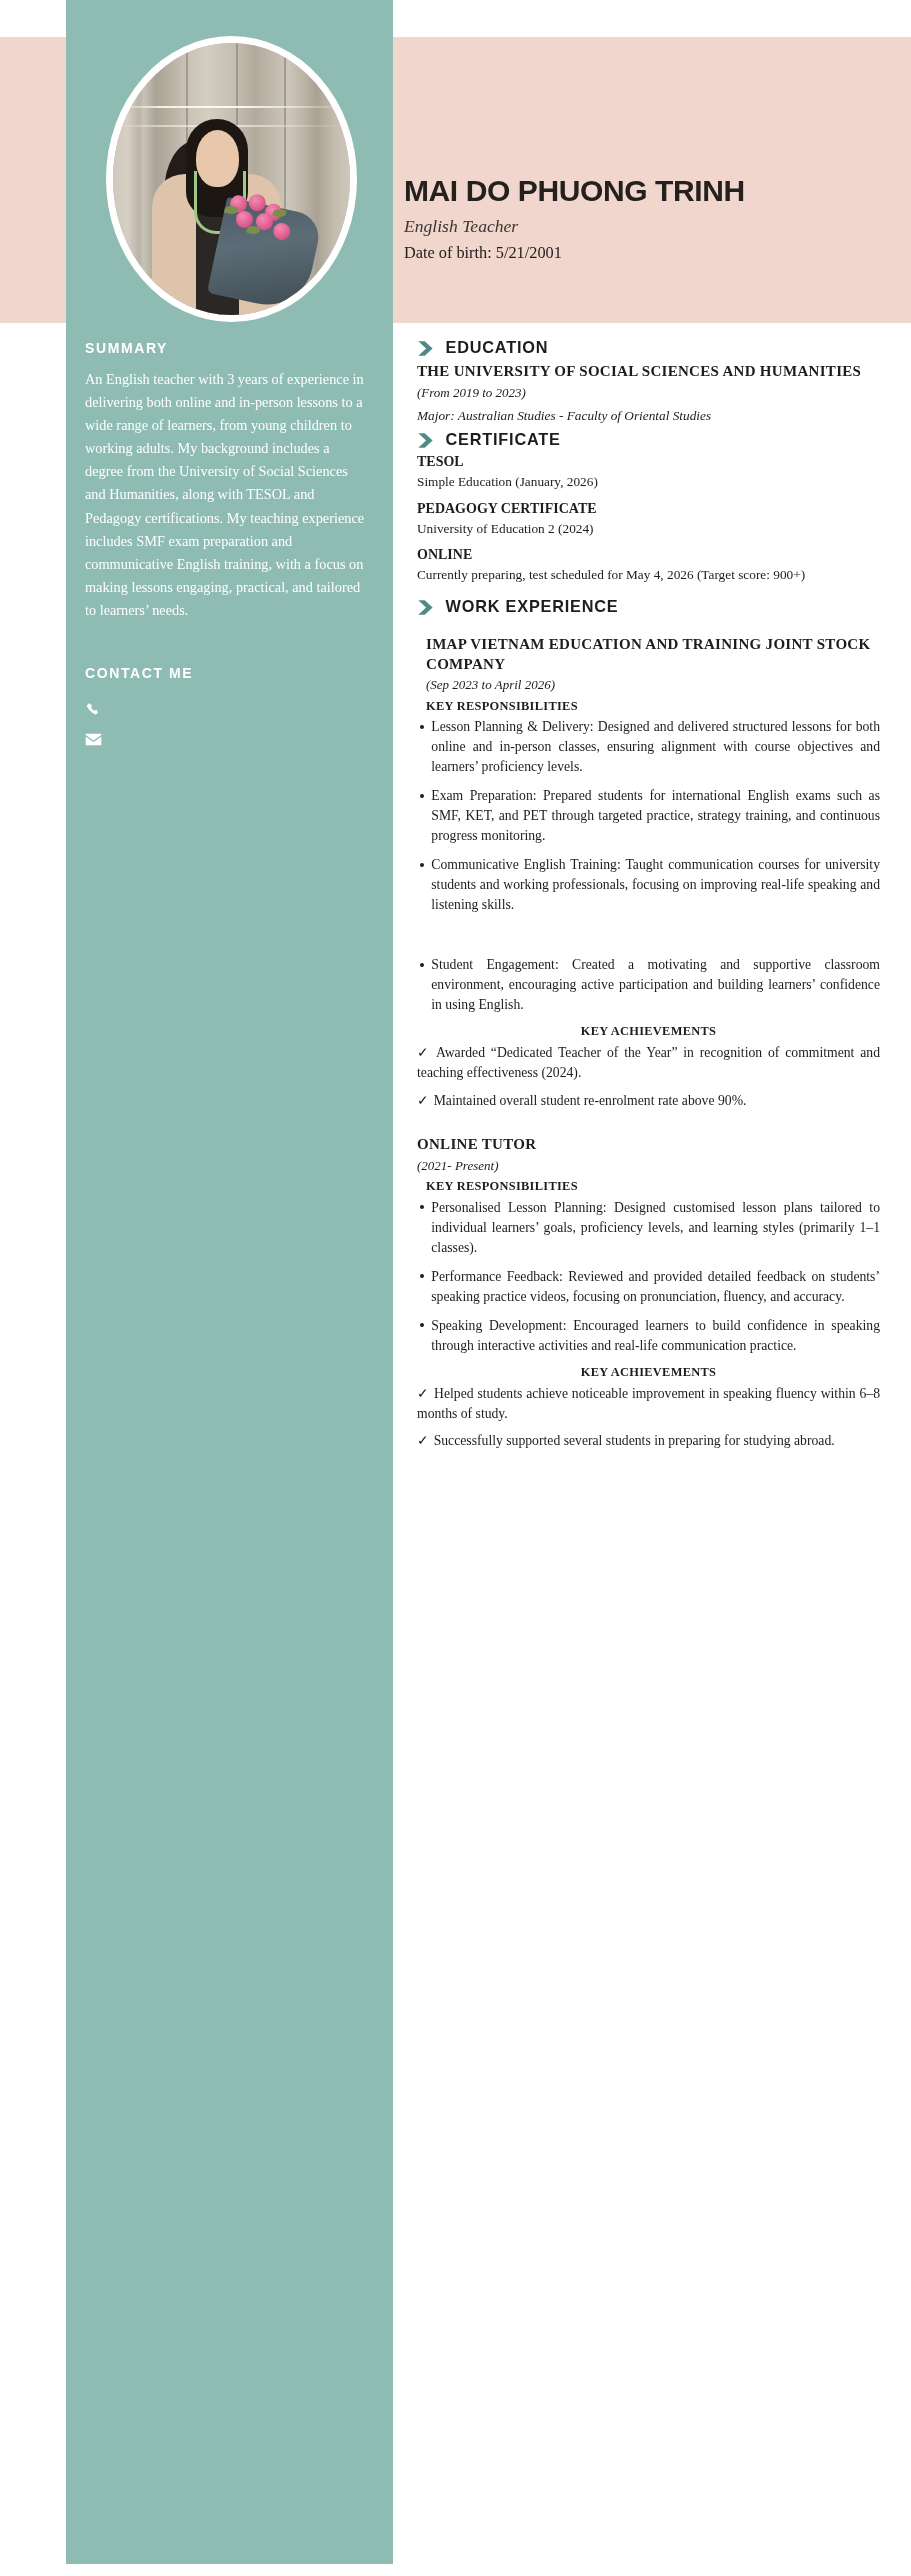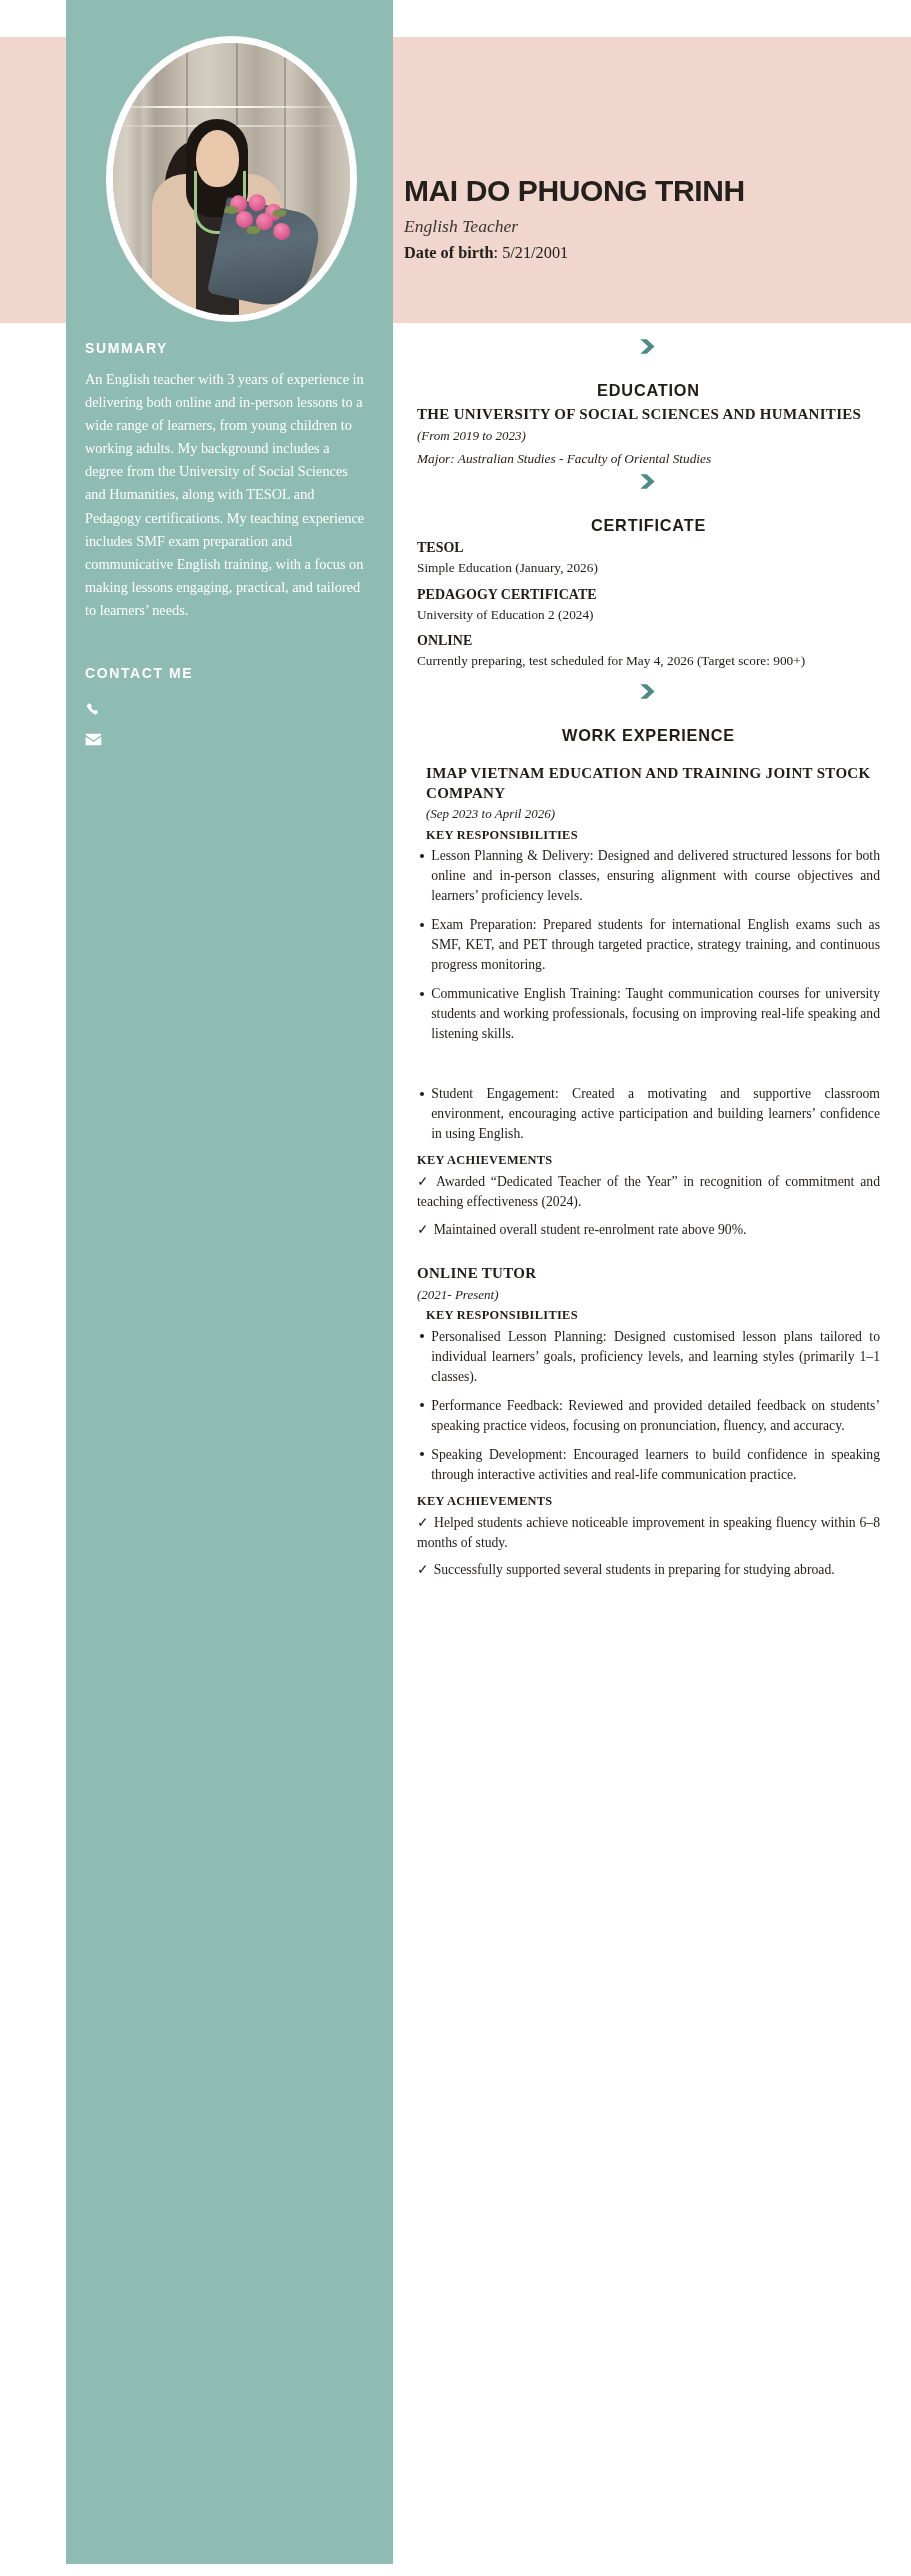--- a/index.html
+++ b/index.html
@@ -194,37 +194,36 @@
     font-size:17.6px;
     color:#3b3633;
     margin:0 0 6.5px 0;
   }
   #dob{
     font-family:"Liberation Serif", serif;
     font-size:16.3px;
     color:#24201e;
     margin:0;
   }
-  #dob .lbl{ font-weight:bold; }
+  #dob .lbl{ font-weight:normal; }
 
   
   #main{
     position:absolute;
     left:417px; top:338px;
     width:463px;
     z-index:4;
     color:#1f1c1a;
   }
   .section{ margin-bottom:2.6px; }
   .section-head{
     display:flex;
-    align-items:center;
-    gap:26px;
+    align-items:flex-end;
+    gap:9px;
     margin:0 0 5.2px 0;
-    flex-direction:column;
   }
   .chev{ flex:0 0 auto; display:block; }
   .section-title{
     font-family:"Liberation Sans", sans-serif;
     font-weight:bold;
     font-size:16.3px;
     letter-spacing:0.8px;
     color:#1f1c1a;
   }
   .org{
@@ -262,21 +261,21 @@
     line-height:1.45;
     margin:0 0 2.6px 0;
   }
   .kicker{
     font-family:"Liberation Serif", serif;
     font-weight:bold;
     font-size:12.4px;
     letter-spacing:0.3px;
     margin:5.2px 0 3.9px 9px;
   }
-  .kicker.flush{ margin-left:0; }
+  .kicker.flush{ margin-left:0;text-align:center; }
   ul.bullets{
     list-style:none;
     margin:0; padding:0;
   }
   ul.bullets li{
     position:relative;
     padding-left:14.3px;
     margin:0 0 9px 0;
     font-family:"Liberation Serif", serif;
     font-size:13.7px;

